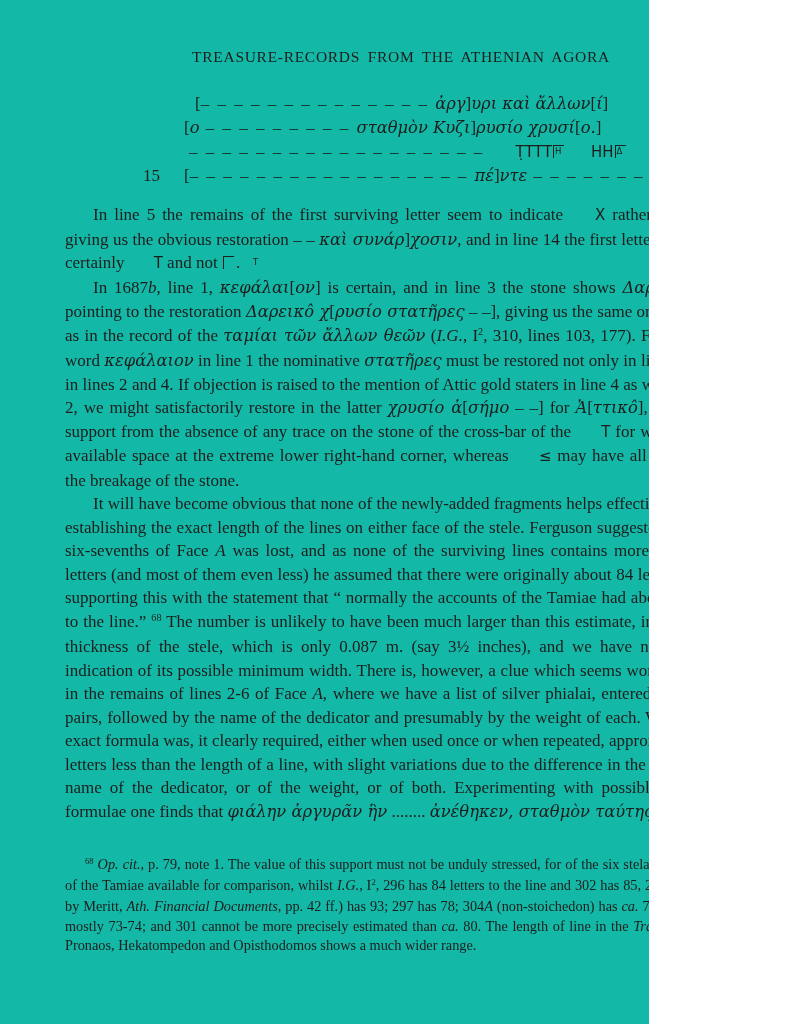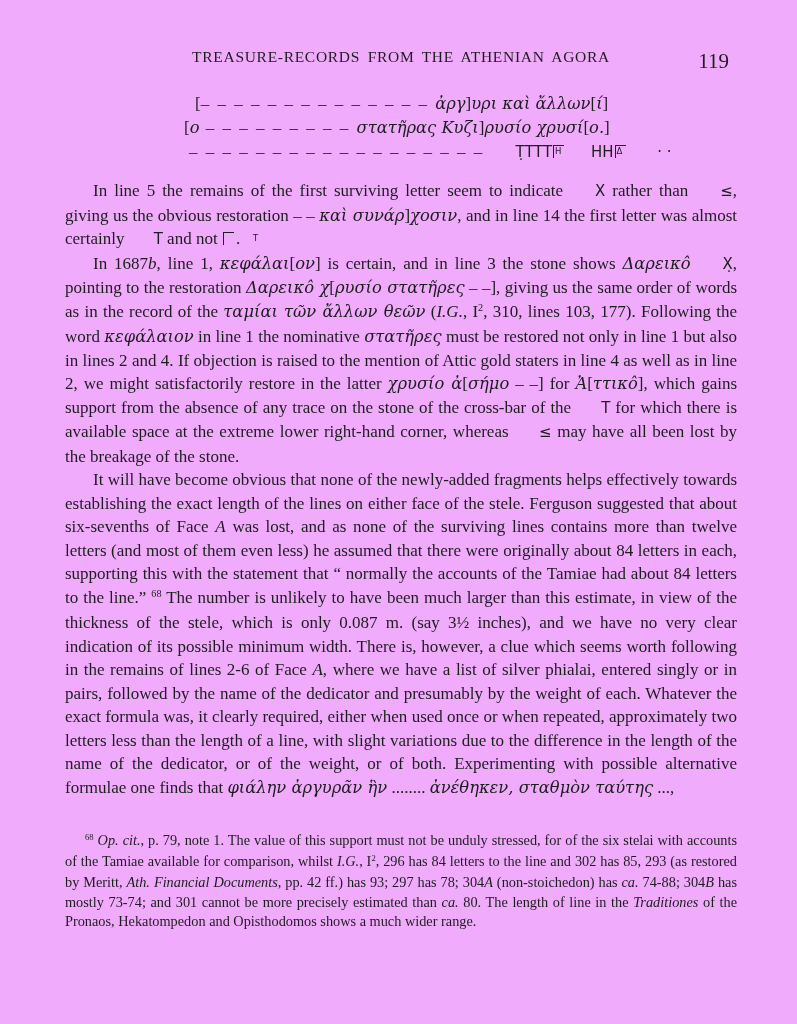--- a/index.html
+++ b/index.html
@@ -1,19 +1,19 @@
 <!DOCTYPE html>
 <html><head>
 <meta charset="utf-8">
 <style>
   html,body { margin:0; padding:0; background:#ffffff; }
   .page {
     position:relative;
-    width:797px; height:1024px;
-    background:#f0abfc;
+    width:649px; height:1024px;
+    background:#14b8a6;
     color:#1d1d1d;
     font-family:"Liberation Serif", serif;
     overflow:hidden;
   }
   .content { position:absolute; left:65px; top:0; width:672px; }
 
   .header { position:relative; margin-top:48px; height:22px; text-align:center; }
   .running-title { font-size:15.5px; letter-spacing:0.7px; word-spacing:3px; }
   .page-number { position:absolute; right:8px; top:1px; font-size:21px; }
 
@@ -63,22 +63,26 @@
 <div class="page">
   <div class="content">
 
     <div class="header">
       <span class="running-title">TREASURE-RECORDS FROM THE ATHENIAN AGORA</span>
       <span class="page-number">119</span>
     </div>
 
     <div class="epigraph">
       <div class="ep-line l1"><span class="seg-r">[</span><span class="seg-d">– – – – – – – – – – – – – – </span><span class="seg-g">ἀργ</span><span class="seg-r">]</span><span class="seg-g">υρι καὶ ἄλλων</span><span class="seg-r">[</span><span class="seg-g">ί</span><span class="seg-r">]</span></div>
-      <div class="ep-line l2"><span class="seg-r">[</span><span class="seg-g">ο</span><span class="seg-d"> – – – – – – – – – </span><span class="seg-g">στατῆρας Κυζι</span><span class="seg-r">]</span><span class="seg-g">ρυσίο χρυσί</span><span class="seg-r">[</span><span class="seg-g">ο.</span><span class="seg-r">]</span></div>
+      <div class="ep-line l2"><span class="seg-r">[</span><span class="seg-g">ο</span><span class="seg-d"> – – – – – – – – – </span><span class="seg-g">σταθμὸν Κυζι</span><span class="seg-r">]</span><span class="seg-g">ρυσίο χρυσί</span><span class="seg-r">[</span><span class="seg-g">ο.</span><span class="seg-r">]</span></div>
       <div class="ep-line l3"><span class="seg-d">– – – – – – – – – – – – – – – – – – </span><span class="seg-let">Τ̣ΤΤΤ</span><span class="acro"><span class="acro-in">Η</span></span><span class="seg-let">ΗΗ</span><span class="acro"><span class="acro-in">Δ</span></span><span class="seg-let"> · ·</span></div>
+      <div class="ep-line l4">
+        <span class="ep-num">15</span>
+        <span><span class="seg-r">[</span><span class="seg-d">– – – – – – – – – – – – – – – – – </span><span class="seg-g">πέ</span><span class="seg-r">]</span><span class="seg-g">ντε</span><span class="seg-d"> – – – – – – –</span></span>
+      </div>
     </div>
 
     <div class="body-text">
       <p><span class="seg-r">In line 5 the remains of the first surviving letter seem to indicate </span><span class="seg-let">Χ</span><span class="seg-r"> rather than </span><span class="seg-let">≤</span><span class="seg-r">, giving us the obvious restoration – – </span><span class="seg-g">καὶ συνάρ</span><span class="seg-r">]</span><span class="seg-g">χοσιν</span><span class="seg-r">, and in line 14 the first letter was almost certainly </span><span class="seg-let">Τ</span><span class="seg-r"> and not </span><span class="acro"><span class="acro-in">Τ</span></span><span class="seg-r">.</span></p>
       <p><span class="seg-r">In 1687</span><span class="seg-i">b</span><span class="seg-r">, line 1, </span><span class="seg-g">κεφάλαι</span><span class="seg-r">[</span><span class="seg-g">ον</span><span class="seg-r">] is certain, and in line 3 the stone shows </span><span class="seg-g">Δαρεικô</span><span class="seg-r"> </span><span class="seg-let">Χ̣</span><span class="seg-r">, pointing to the restoration </span><span class="seg-g">Δαρεικô χ</span><span class="seg-r">[</span><span class="seg-g">ρυσίο στατῆρες</span><span class="seg-r"> – –], giving us the same order of words as in the record of the </span><span class="seg-g">ταμίαι τῶν ἄλλων θεῶν</span><span class="seg-r"> (</span><span class="seg-i">I.G.</span><span class="seg-r">, I</span><span class="seg-sup">2</span><span class="seg-r">, 310, lines 103, 177).  Following the word </span><span class="seg-g">κεφάλαιον</span><span class="seg-r"> in line 1 the nominative </span><span class="seg-g">στατῆρες</span><span class="seg-r"> must be restored not only in line 1 but also in lines 2 and 4.  If objection is raised to the mention of Attic gold staters in line 4 as well as in line 2, we might satisfactorily restore in the latter </span><span class="seg-g">χρυσίο ἀ</span><span class="seg-r">[</span><span class="seg-g">σήμο</span><span class="seg-r"> – –] for </span><span class="seg-g">Ἀ</span><span class="seg-r">[</span><span class="seg-g">ττικô</span><span class="seg-r">], which gains support from the absence of any trace on the stone of the cross-bar of the </span><span class="seg-let">Τ</span><span class="seg-r"> for which there is available space at the extreme lower right-hand corner, whereas </span><span class="seg-let">≤</span><span class="seg-r"> may have all been lost by the breakage of the stone.</span></p>
       <p><span class="seg-r">It will have become obvious that none of the newly-added fragments helps effectively towards establishing the exact length of the lines on either face of the stele. Ferguson suggested that about six-sevenths of Face </span><span class="seg-i">A</span><span class="seg-r"> was lost, and as none of the surviving lines contains more than twelve letters (and most of them even less) he assumed that there were originally about 84 letters in each, supporting this with the statement that “ normally the accounts of the Tamiae had about 84 letters to the line.” </span><span class="seg-sup">68</span><span class="seg-r">  The number is unlikely to have been much larger than this estimate, in view of the thickness of the stele, which is only 0.087 m. (say 3½ inches), and we have no very clear indication of its possible minimum width.  There is, however, a clue which seems worth following in the remains of lines 2-6 of Face </span><span class="seg-i">A</span><span class="seg-r">, where we have a list of silver phialai, entered singly or in pairs, followed by the name of the dedicator and presumably by the weight of each.  Whatever the exact formula was, it clearly required, either when used once or when repeated, approximately two letters less than the length of a line, with slight variations due to the difference in the length of the name of the dedicator, or of the weight, or of both.  Experimenting with possible alternative formulae one finds that </span><span class="seg-g">φιάλην ἀργυρᾶν ἣν</span><span class="seg-r"> ........ </span><span class="seg-g">ἀνέθηκεν, σταθμὸν ταύτης</span><span class="seg-r"> ...,</span></p>
     </div>
 
     <div class="footnote"><span class="seg-sup">68</span><span class="seg-r"> </span><span class="seg-i">Op. cit.</span><span class="seg-r">, p. 79, note 1.  The value of this support must not be unduly stressed, for of the six stelai with accounts of the Tamiae available for comparison, whilst </span><span class="seg-i">I.G.</span><span class="seg-r">, I</span><span class="seg-sup">2</span><span class="seg-r">, 296 has 84 letters to the line and 302 has 85, 293 (as restored by Meritt, </span><span class="seg-i">Ath. Financial Documents</span><span class="seg-r">, pp. 42 ff.) has 93; 297 has 78; 304</span><span class="seg-i">A</span><span class="seg-r"> (non-stoichedon) has </span><span class="seg-i">ca.</span><span class="seg-r"> 74-88; 304</span><span class="seg-i">B</span><span class="seg-r"> has mostly 73-74; and 301 cannot be more precisely estimated than </span><span class="seg-i">ca.</span><span class="seg-r"> 80.  The length of line in the </span><span class="seg-i">Traditiones</span><span class="seg-r"> of the Pronaos, Hekatompedon and Opisthodomos shows a much wider range.</span></div>
 

